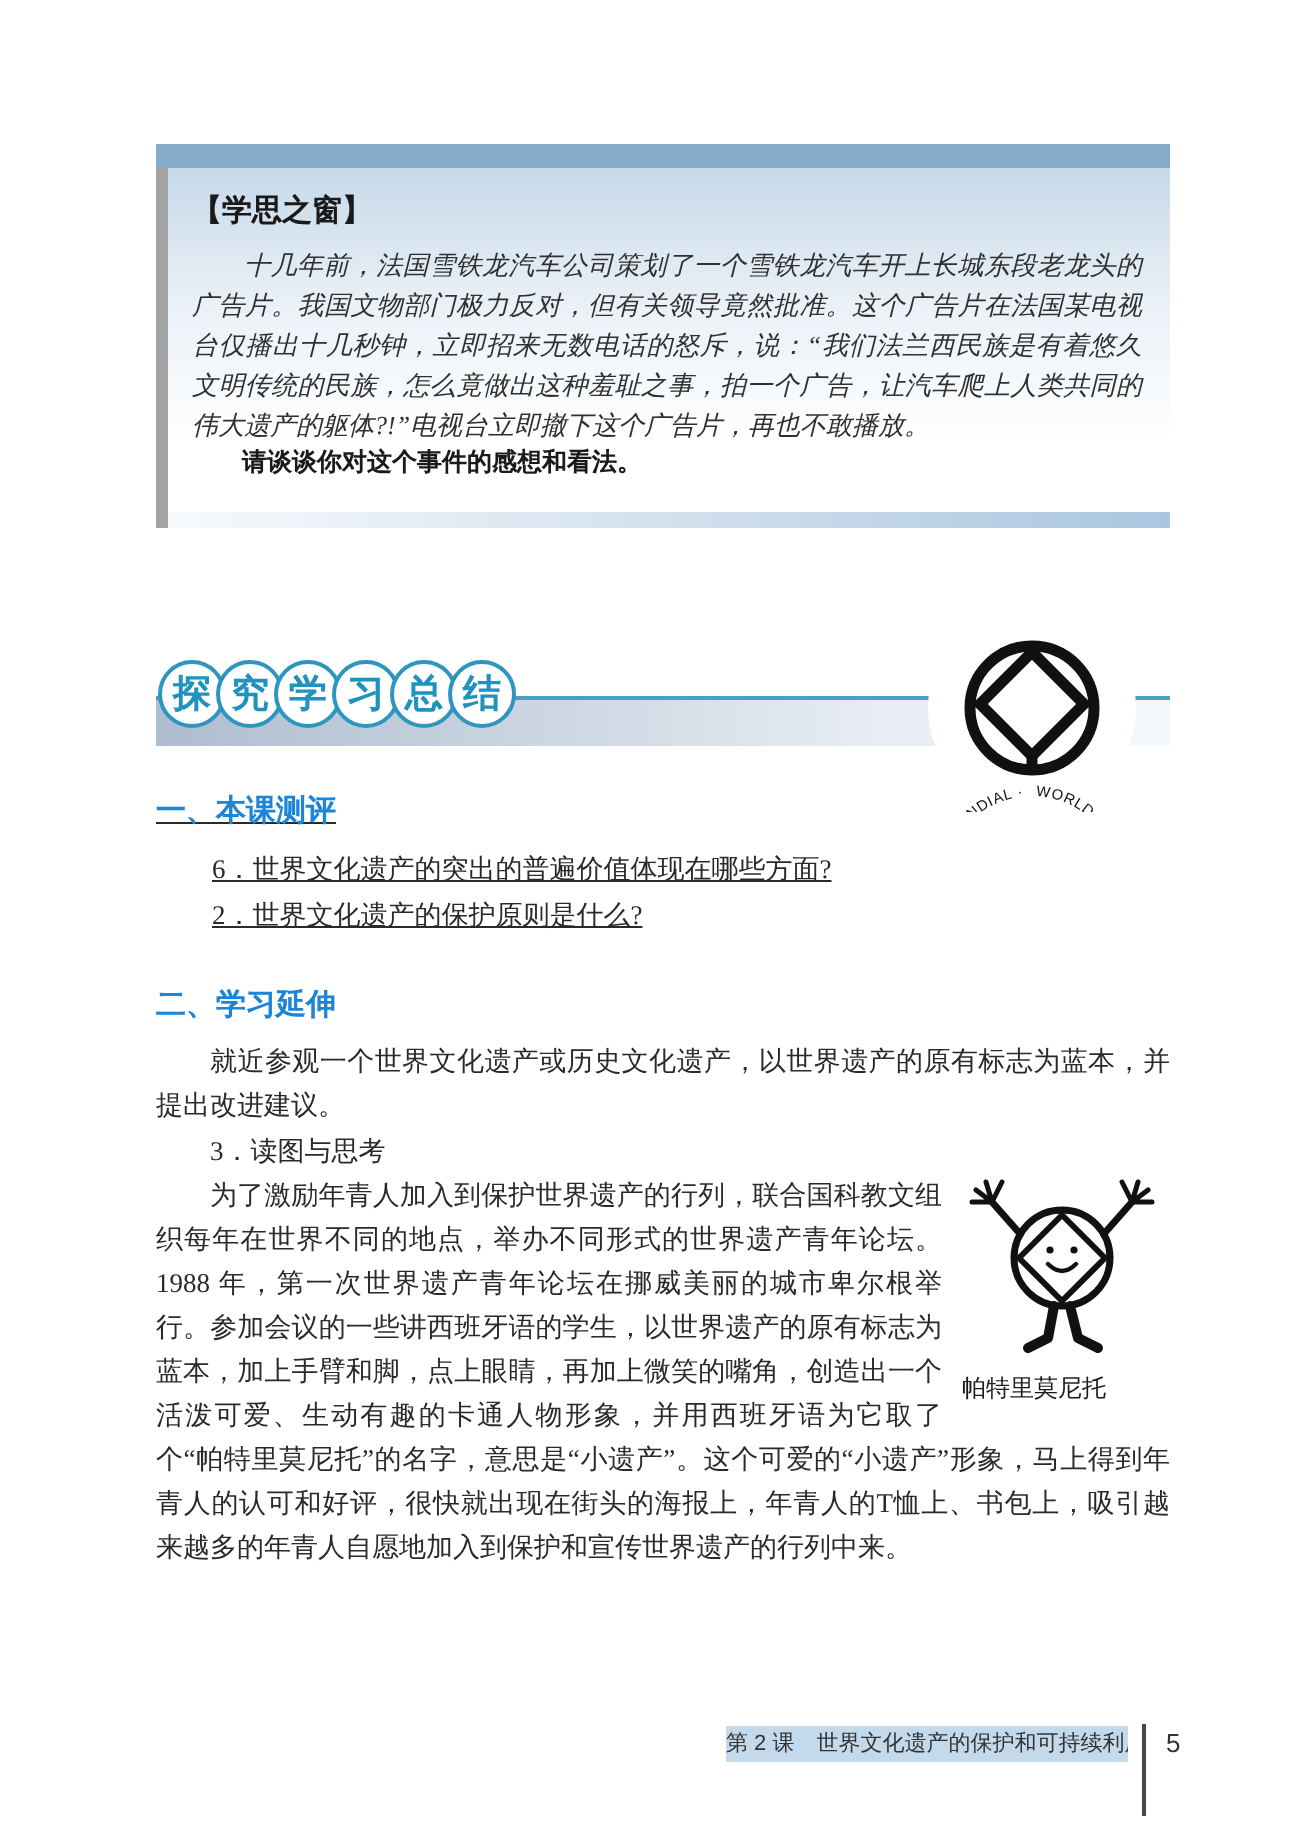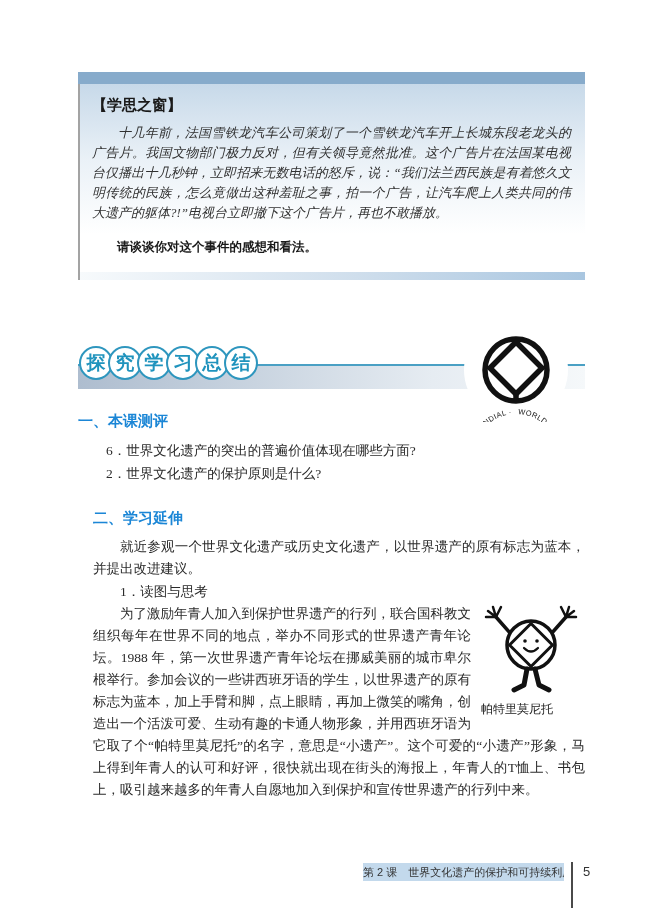--- a/index.html
+++ b/index.html
@@ -4,48 +4,48 @@
 <style>
   * { margin:0; padding:0; box-sizing:border-box; }
   html,body { width:650px; height:920px; background:#fff; position:relative;
     font-family:"Liberation Serif", serif; color:#2a2a2a; }
 
   .content { position:absolute; left:78px; top:72px; width:507px; }
 
   
   .sidebox { width:100%; }
   .sidebox-topbar { height:12px; background:#87abcb; }
-  .sidebox-wrap { border-left:2px solid #a3a3a3; }
+  .sidebox-wrap { border-left:6px solid #a3a3a3; }
   .sidebox-body { background:linear-gradient(to bottom,#c7d9e9 0%,#eaf1f7 40%,#ffffff 80%);
     padding:12px 14px 6px 12px; }
   .sidebox-title { font-family:"Liberation Sans",sans-serif; font-size:15px; font-weight:bold;
     color:#1a1a1a; margin-bottom:8px; }
   .sidebox-text { font-size:13px; line-height:20px; text-indent:2em; text-align:justify;
     color:#303030; font-style:italic; }
   .sidebox-prompt { font-family:"Liberation Sans",sans-serif; font-size:12.5px; font-weight:bold;
-    color:#1a1a1a; text-indent:2em; margin-top:16px; margin-bottom:10px; }
+    color:#1a1a1a; text-indent:2em; margin-top:0; margin-bottom:10px; }
   .sidebox-bottombar { height:8px; background:linear-gradient(to right,#f7fafc 0%,#cfdeec 55%,#a9c6e0 100%); }
 
   
   .banner-row { position:relative; margin-top:66px; height:46px; }
   .banner-bar { position:absolute; left:0; right:0; top:18px; height:25px;
     border-top:2px solid #4aa0c4;
     background:linear-gradient(to right,#aebdcf 0%,#c9d4e0 35%,#e6ecf2 70%,#f5f8fa 100%); }
   .banner-circles { position:absolute; left:1px; top:0; display:flex; z-index:2; }
   .bchar { width:34px; height:34px; border:2px solid #2e96be; border-radius:50%;
     background:#fff; color:#1f93bd; font-size:19px; font-weight:bold;
     display:flex; align-items:center; justify-content:center; margin-right:-5px; }
   .wh-logo { position:absolute; left:386px; top:-28px; width:104px; height:104px; z-index:3; }
 
   
   .sec-heading { font-family:"Liberation Sans",sans-serif; font-size:15px; font-weight:bold;
     color:#1b86d6; margin-bottom:8px; }
-  .section-test { margin-top:20px; }
+  .section-test { margin-top:20px;text-decoration:underline; }
   .q-item { font-size:13.5px; line-height:23px; padding-left:28px; }
-  .section-ext { margin-top:24px;margin-left:15px; }
+  .section-ext { margin-top:24px; }
   .sub-title { font-size:13.5px; line-height:23px; text-indent:2em; }
   .ext-par { font-size:13.5px; line-height:22px; text-indent:2em; text-align:justify; }
   .patrimonito-fig { float:right; width:104px; margin:0 0 2px 10px; }
   .fig-caption { font-size:12px; color:#1a1a1a; margin-top:2px; }
   .closing { margin-top:2px; }
 
   
   .footer-bar { position:absolute; left:363px; top:863px; width:201px; height:18px;
     background:#c3d9ec; font-family:"Liberation Sans",sans-serif; font-size:11px;
     line-height:18px; text-align:center; color:#333; white-space:nowrap; overflow:hidden; }
@@ -96,21 +96,21 @@
 
   <div class="section-test">
     <div class="sec-heading">一、本课测评</div>
     <div class="q-item">6．世界文化遗产的突出的普遍价值体现在哪些方面?</div>
     <div class="q-item">2．世界文化遗产的保护原则是什么?</div>
   </div>
 
   <div class="section-ext">
     <div class="sec-heading">二、学习延伸</div>
     <p class="ext-par">就近参观一个世界文化遗产或历史文化遗产，以世界遗产的原有标志为蓝本，并提出改进建议。</p>
-    <div class="sub-title">1．读图与思考</div>
+    <div class="sub-title">3．读图与思考</div>
 
     <div>
       <div class="patrimonito-fig">
         <svg width="100" height="92" viewBox="0 0 100 92" stroke="#111" fill="none" stroke-linecap="round" stroke-linejoin="round">
 
           <path d="M30 31 L15 14" stroke-width="3.5"></path>
           <path d="M15 14 L7 8 M15 14 L12 4 M15 14 L20 4 M15 14 L5 14" stroke-width="2.5"></path>
           <path d="M70 31 L85 14" stroke-width="3.5"></path>
           <path d="M85 14 L93 8 M85 14 L88 4 M85 14 L80 4 M85 14 L95 14" stroke-width="2.5"></path>
 

